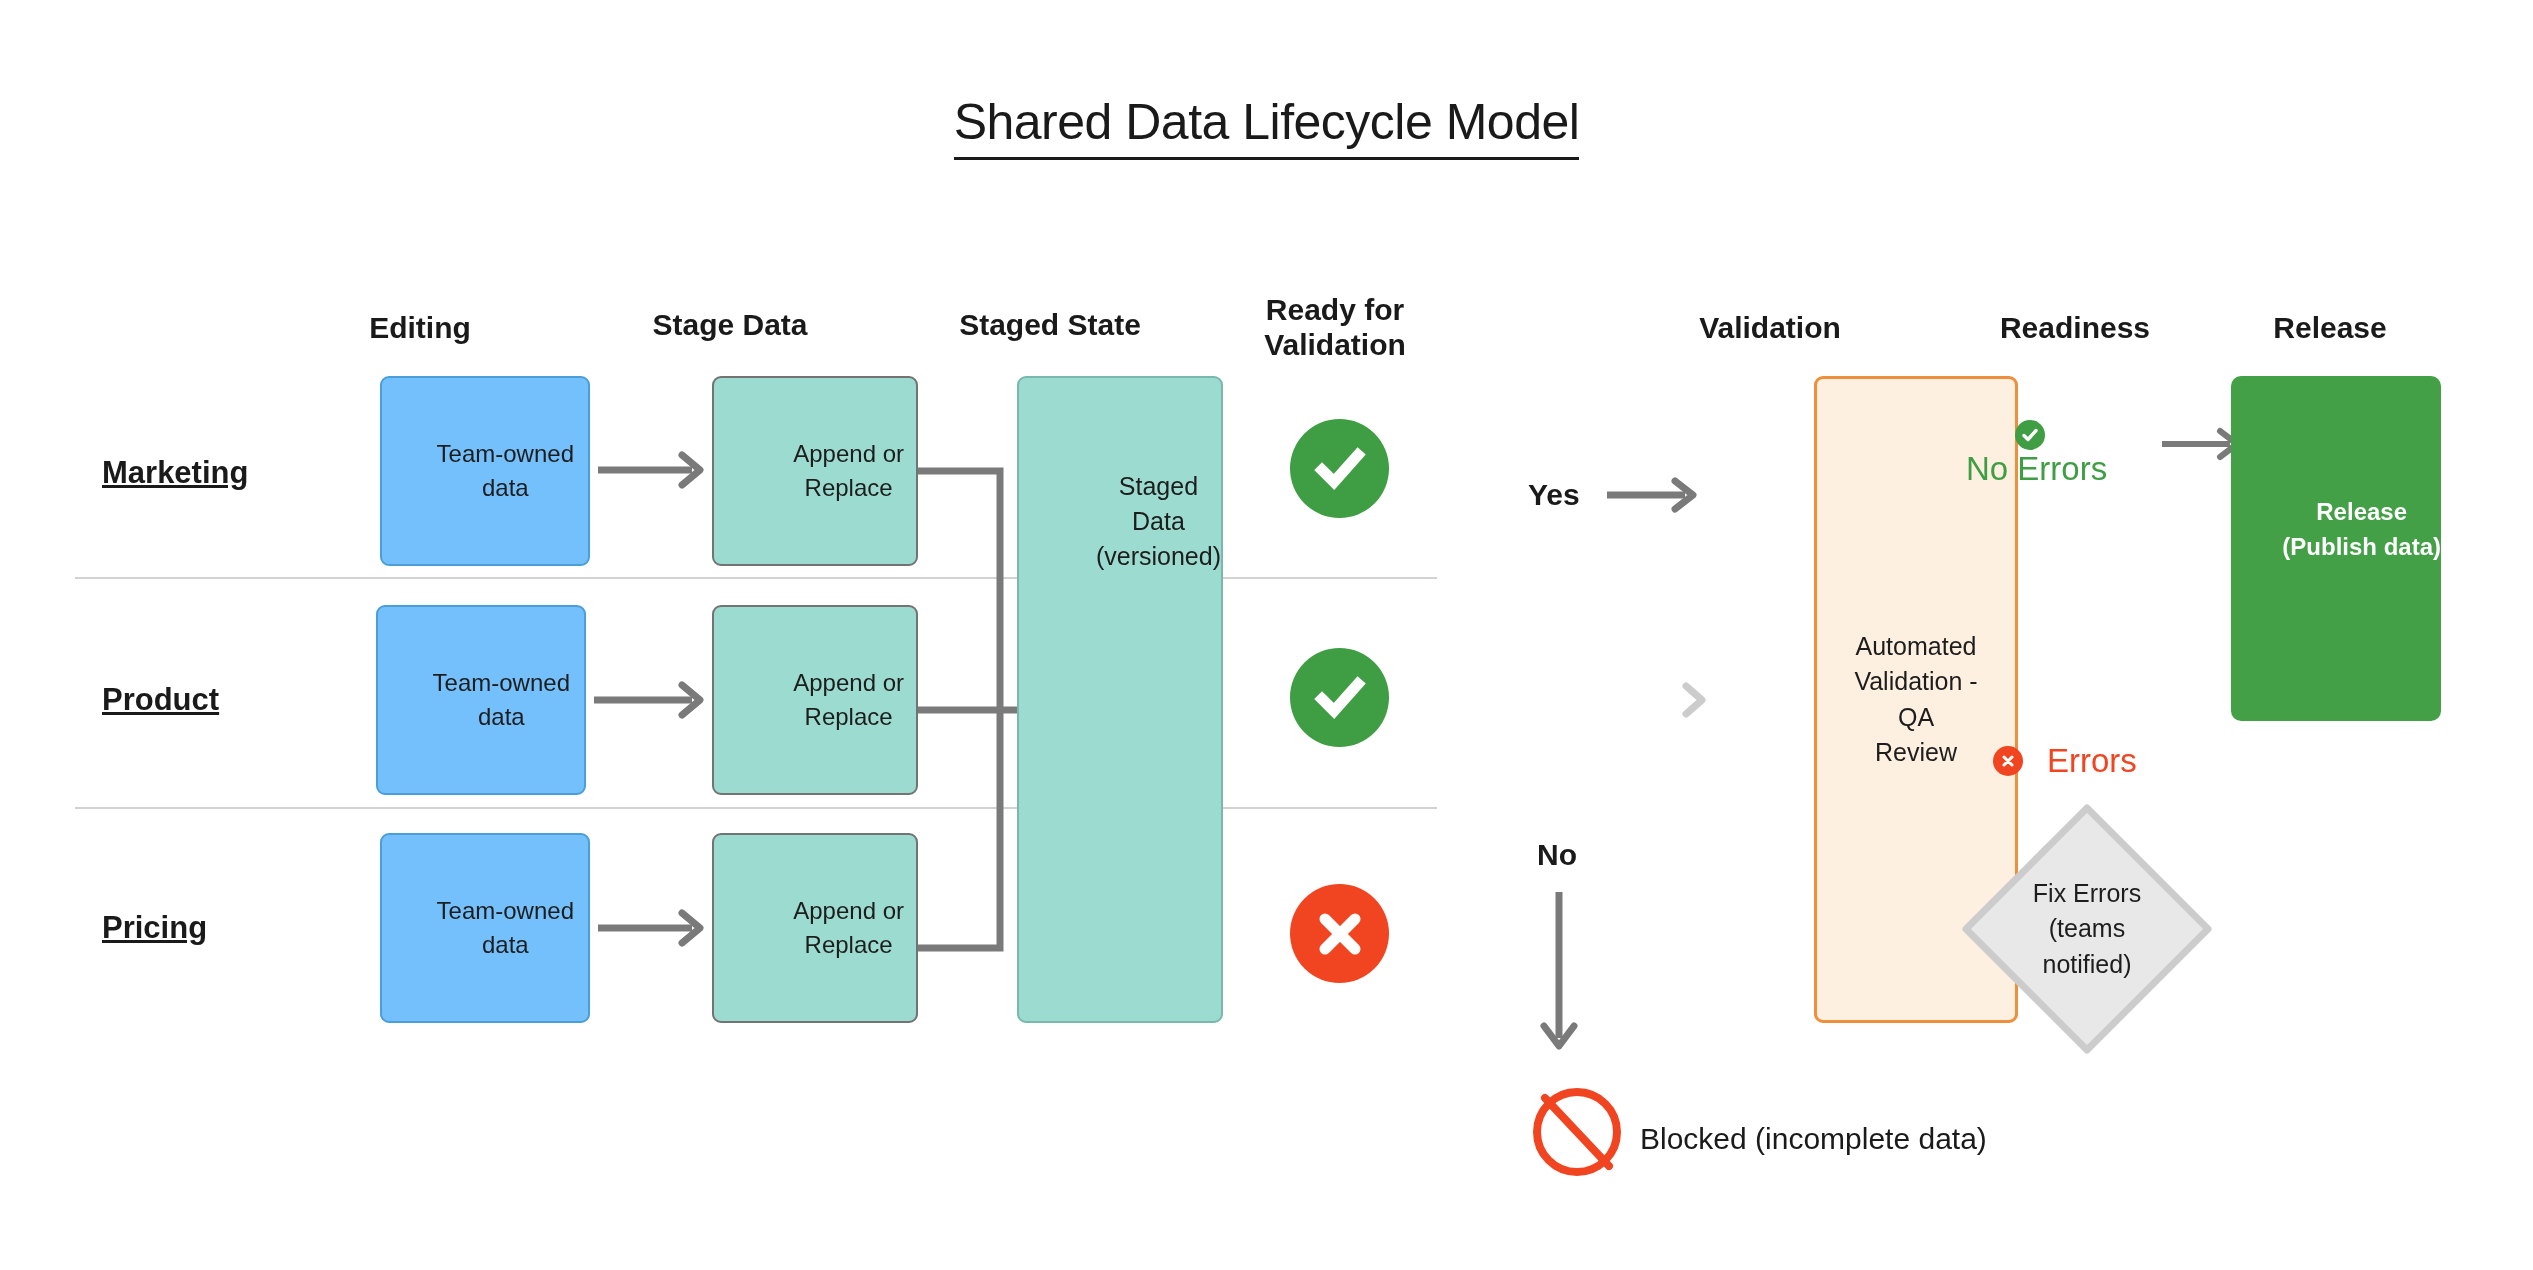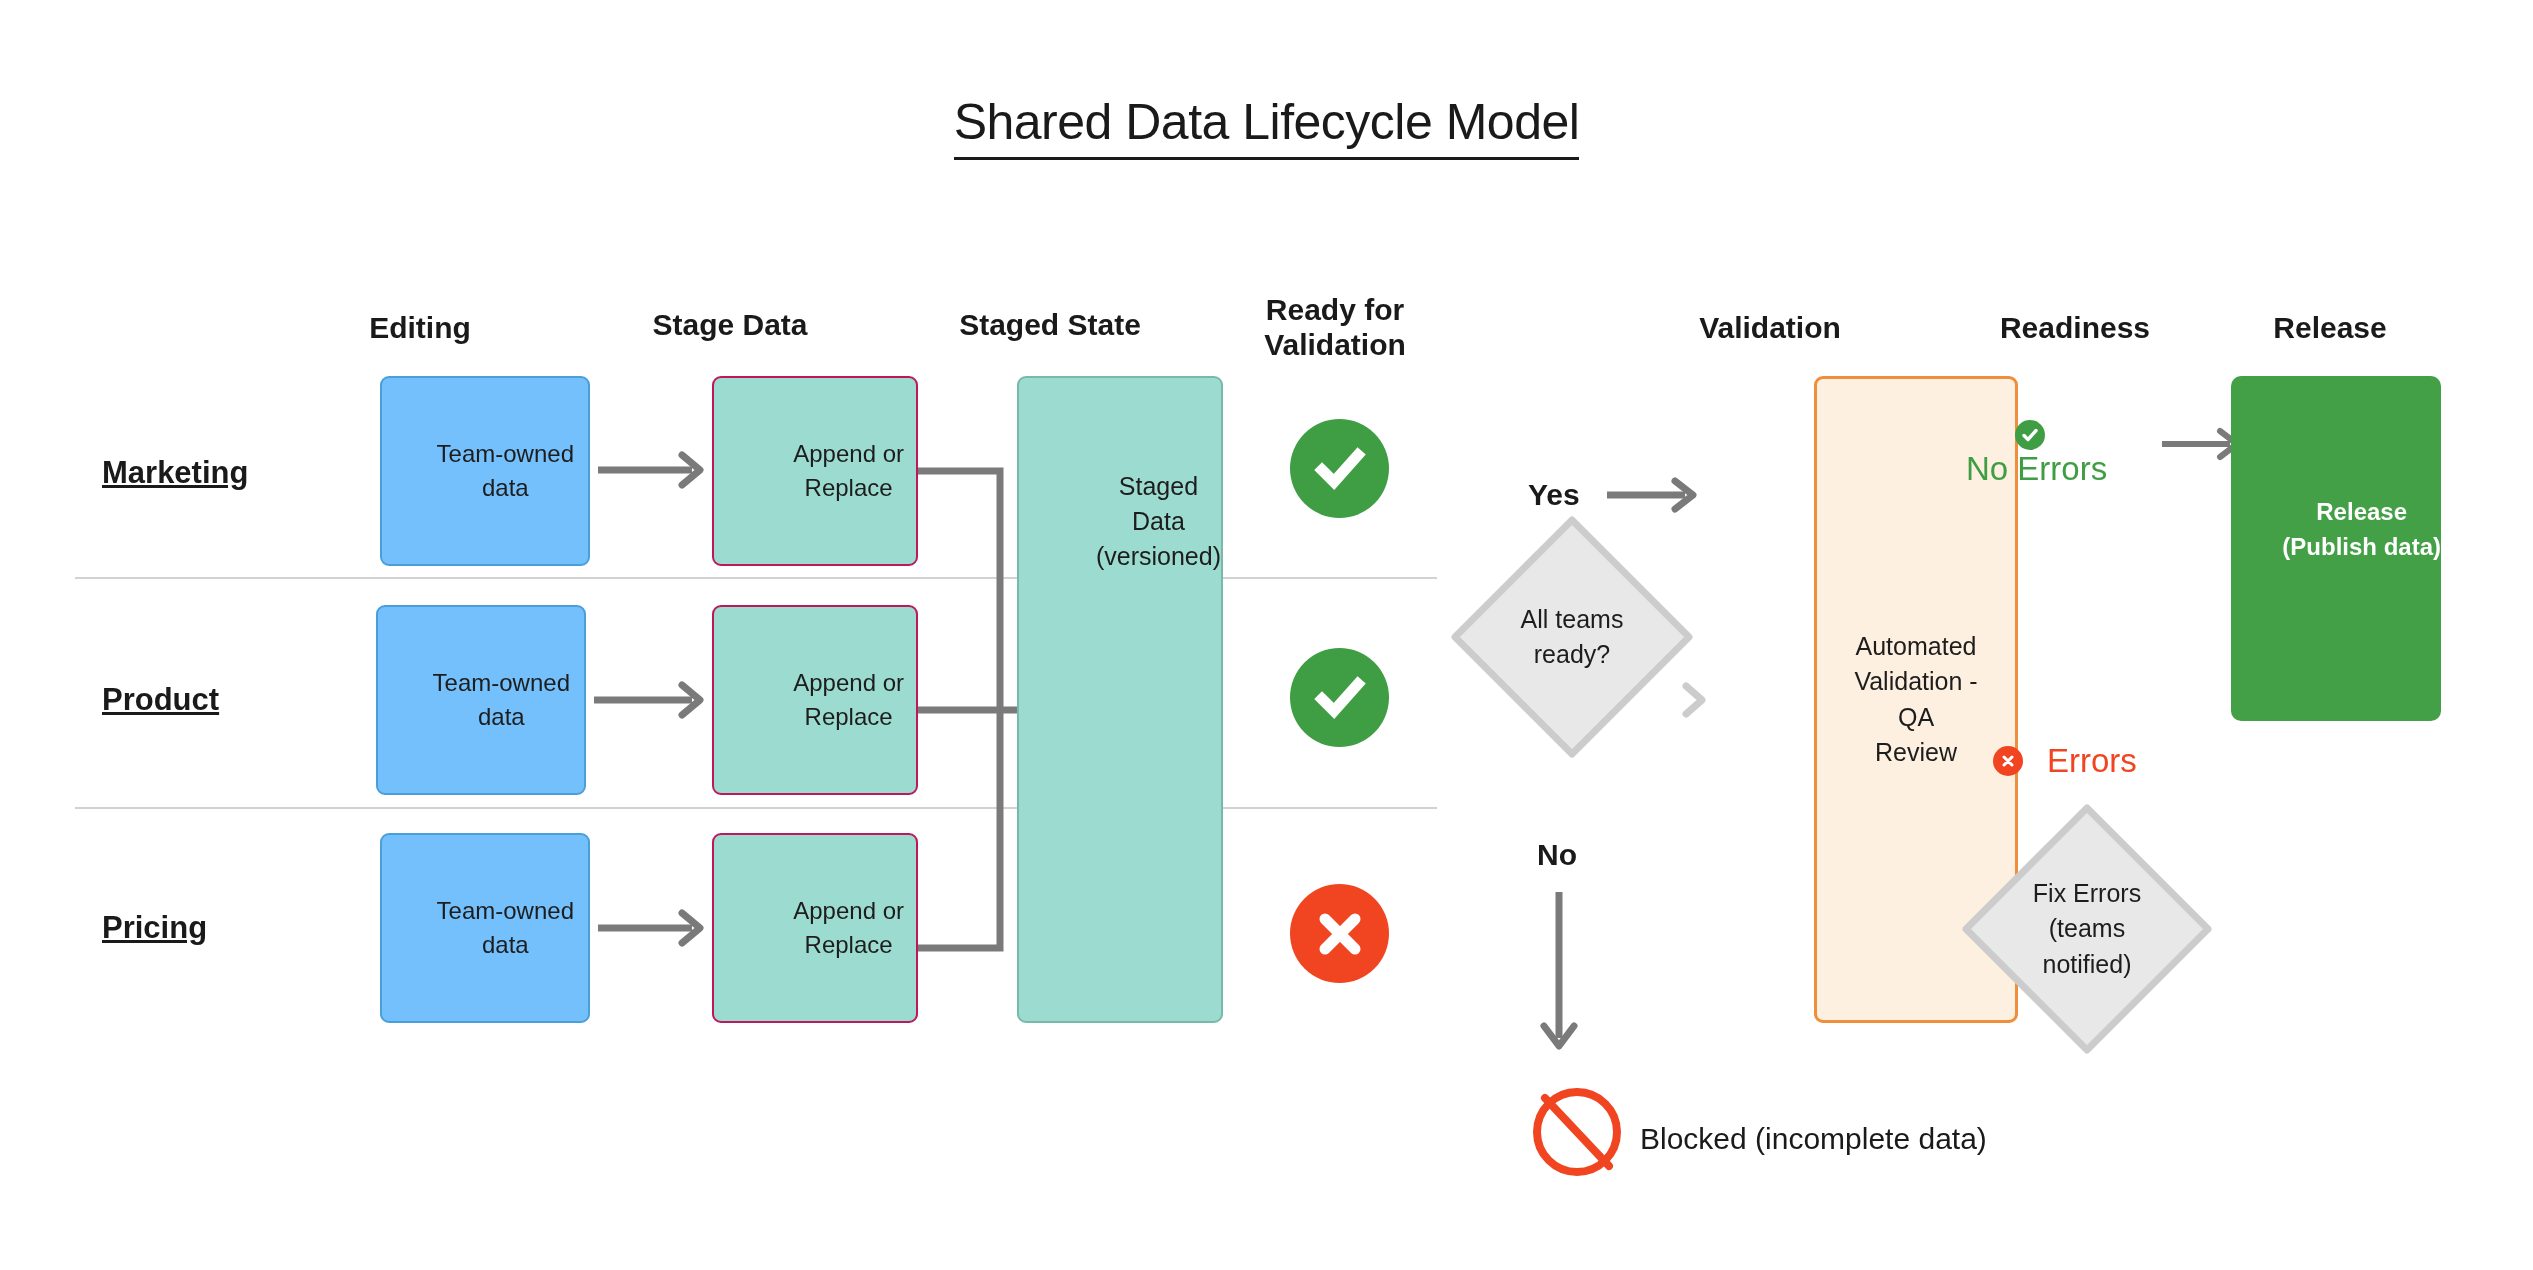--- a/index.html
+++ b/index.html
@@ -73,21 +73,21 @@
   }
   .node-blue {
     background: #74c0fc;
     border: 2px solid #4a9fd8;
     color: #1d1d1d;
     font-size: 24px;
     padding: 0 14px;
   }
   .node-teal {
     background: #9cdcd0;
-    border: 2px solid #be185d;
+    border: 2px solid #737373;
     color: #1d1d1d;
     font-size: 24px;
     padding: 0 12px;
   }
   .node-staged {
     background: #9cdcd0;
     border: 2px solid #79b8ad;
     color: #1d1d1d;
     font-size: 25px;
     align-items: flex-start;
@@ -301,31 +301,20 @@
       <path d="M12 31 L24 43 L48 16" stroke="#ffffff" stroke-width="11" fill="none" stroke-linecap="square" stroke-linejoin="miter"></path>
     </svg>
   </div>
 
   <div class="abs status-circle circle-red" style="left:1290px; top:884px; width:99px; height:99px;">
     <svg width="56" height="56" viewBox="0 0 56 56">
       <path d="M13 13 L43 43 M43 13 L13 43" stroke="#ffffff" stroke-width="11" fill="none" stroke-linecap="round"></path>
     </svg>
   </div>
 
-  <div class="abs" style="left:1447px; top:512px; width:250px; height:250px;">
-    <svg class="diamond-shape" viewBox="0 0 250 250">
-      <path d="M125 8 L242 125 L125 242 L8 125 Z" fill="#e8e8e8" stroke="#cccccc" stroke-width="7" stroke-linejoin="round"></path>
-    </svg>
-    <div class="diamond-text">
-      <div>
-        <div>All teams</div>
-        <div>ready?</div>
-      </div>
-    </div>
-  </div>
 
   <div class="abs flow-label" style="left:1528px; top:478px;">Yes</div>
   <svg class="abs" style="left:1605px; top:475px; width:100px; height:40px;" viewBox="0 0 100 40">
     <path d="M2 20 H80" stroke="#7a7a7a" stroke-width="7" fill="none"></path>
     <path d="M70 6 L88 20 L70 34" stroke="#7a7a7a" stroke-width="7" fill="none" stroke-linecap="round" stroke-linejoin="round"></path>
   </svg>
 
   <div class="abs flow-label" style="left:1537px; top:838px;">No</div>
   <svg class="abs" style="left:1537px; top:890px; width:44px; height:170px;" viewBox="0 0 44 170">
     <path d="M22 2 V148" stroke="#7a7a7a" stroke-width="7" fill="none"></path>

